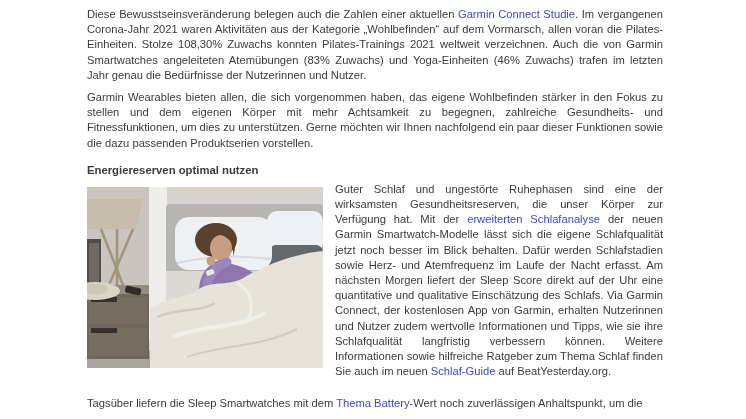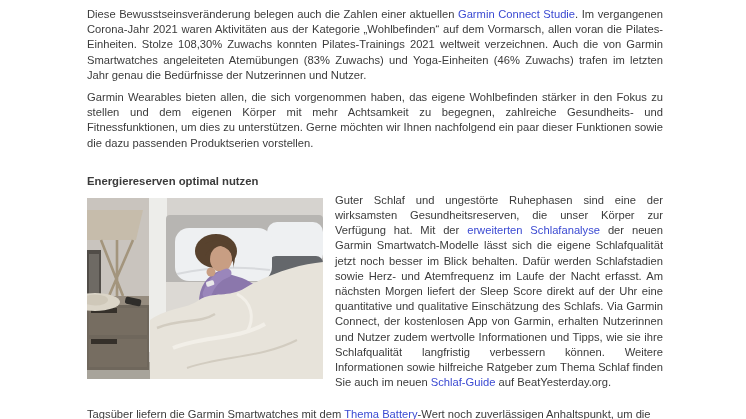--- a/index.html
+++ b/index.html
@@ -19,21 +19,21 @@
     margin: 0 0 7px 0;
     font-size: 11.2px;
     line-height: 15.2px;
     text-align: justify;
     text-align-last: left;
   }
   h3.section-heading {
     font-size: 11.3px;
     line-height: 15px;
     font-weight: bold;
-    margin: 23px 0 0 0;
+    margin: 12px 0 0 0;
     color: var(--text-color, #3b3b3b);
   }
   .media-row {
     display: flex;
     gap: 12px;
     margin-top: 4px;
     align-items: flex-start;
     justify-content: center;
   }
   .photo-wrap {
@@ -128,16 +128,16 @@
         <rect x="38" y="100" width="16" height="7" rx="2" fill="var(--c-phone)" transform="rotate(12 46 104)"></rect>
       </svg>
     </div>
 
     <div class="media-col">
       <p class="body-text"><span>Guter Schlaf und ungestörte Ruhephasen sind eine der wirksamsten Gesundheitsreserven, die unser Körper zur Verfügung hat. Mit der </span><span class="lnk">erweiterten Schlafanalyse</span><span> der neuen Garmin Smartwatch-Modelle lässt sich die eigene Schlafqualität jetzt noch besser im Blick behalten. Dafür werden Schlafstadien sowie Herz- und Atemfrequenz im Laufe der Nacht erfasst. Am nächsten Morgen liefert der Sleep Score direkt auf der Uhr eine quantitative und qualitative Einschätzung des Schlafs. Via Garmin Connect, der kostenlosen App von Garmin, erhalten Nutzerinnen und Nutzer zudem wertvolle Informationen und Tipps, wie sie ihre Schlafqualität langfristig verbessern können. Weitere Informationen sowie hilfreiche Ratgeber zum Thema Schlaf finden Sie auch im neuen </span><span class="lnk">Schlaf-Guide</span><span> auf BeatYesterday.org.</span></p>
     </div>
   </div>
 
   <div class="outro">
-    <p class="body-text"><span>Tagsüber liefern die Garmin Smartwatches mit dem </span><span class="lnk">Thema Battery</span><span>-Wert noch zuverlässigen Anhaltspunkt, um die</span></p>
+    <p class="body-text"><span>Tagsüber liefern die Sleep Smartwatches mit dem </span><span class="lnk">Thema Battery</span><span>-Wert noch zuverlässigen Anhaltspunkt, um die</span></p>
   </div>
 
 </div>
 
 </body></html>

